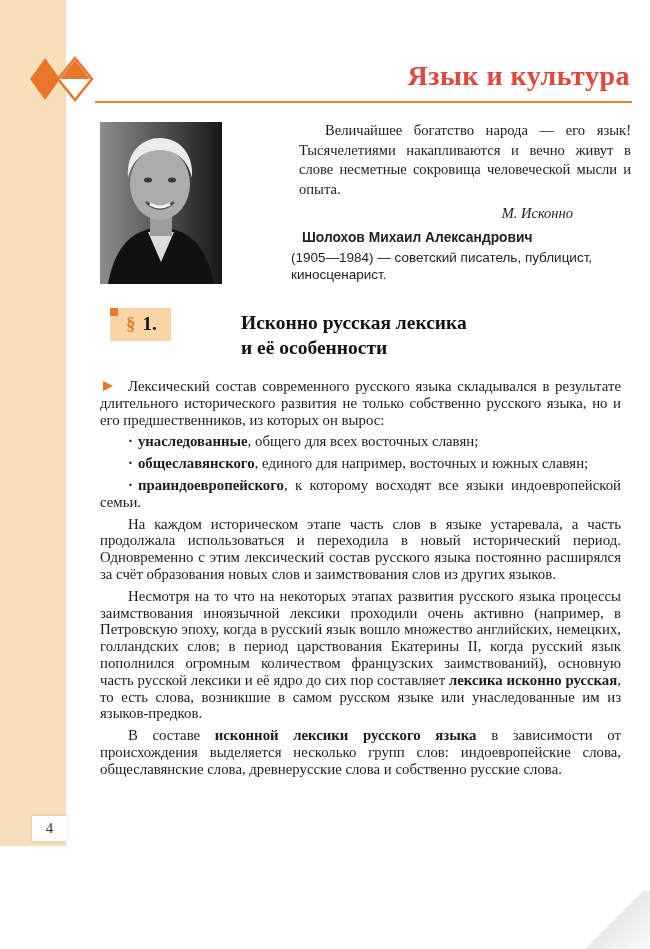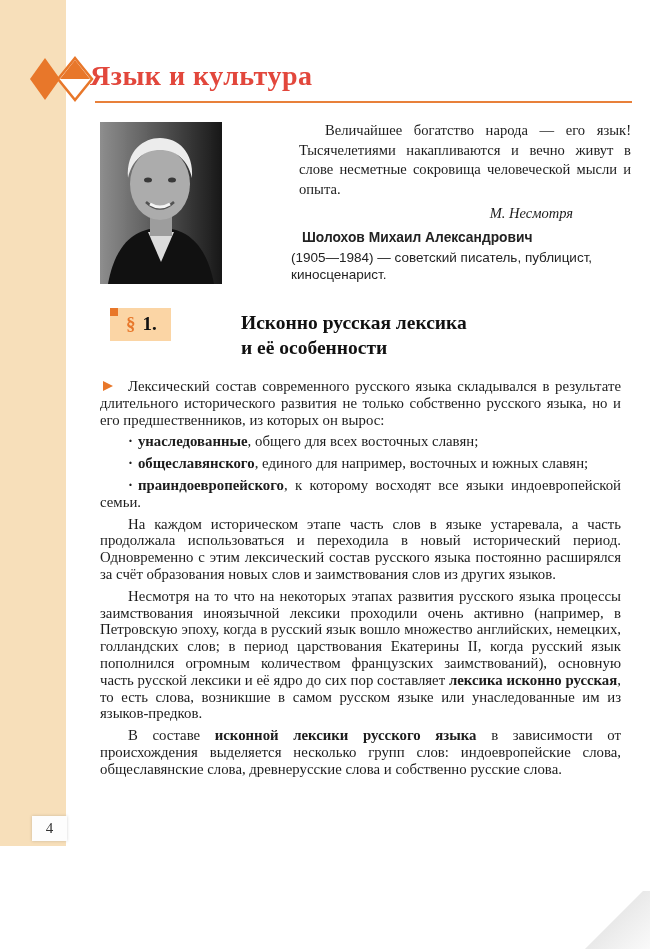--- a/index.html
+++ b/index.html
@@ -4,21 +4,21 @@
 <style>
   html,body { margin:0; padding:0; background:#ffffff; }
   .page {
     position:relative; width:650px; height:949px; background:#ffffff;
     font-family:"Liberation Serif", serif; color:#1c1c1c; overflow:hidden;
   }
   .strip { position:absolute; left:0; top:0; width:66px; height:846px; background:#f7dfba; }
   .diamonds { position:absolute; left:28px; top:56px; }
 
   .chapter-title {
-    position:absolute; left:90px; top:60px; width:540px; text-align:left;
+    position:absolute; left:90px; top:60px; width:540px; text-align:right;
     font-weight:bold; font-size:28px; color:#e2473c; letter-spacing:0.5px;
   }
   .rule { position:absolute; left:95px; top:101px; width:537px; height:2px; background:#e8803a; }
 
   .photo { position:absolute; left:100px; top:122px; width:122px; height:162px; filter:grayscale(100%) contrast(1.05); }
 
   .epigraph { position:absolute; left:299px; top:121px; width:332px; font-size:14.6px; line-height:19.5px; text-align:justify; }
   .ep-text { text-indent:26px; }
   .ep-author { margin-top:5px; font-style:italic; text-align:right; padding-right:58px; font-size:14.5px; }
 
@@ -83,21 +83,21 @@
       <path d="M28,56 C26,28 44,16 60,16 C78,16 94,30 92,56 C88,38 76,28 60,28 C44,28 32,38 28,56 Z" fill="#e9e7e3"></path>
       <ellipse cx="48" cy="58" rx="4" ry="2.5" fill="#3c3c3c"></ellipse>
       <ellipse cx="72" cy="58" rx="4" ry="2.5" fill="#3c3c3c"></ellipse>
       <path d="M46,80 Q60,93 74,80" stroke="#5d5148" stroke-width="2.5" fill="none"></path>
       <path d="M50,82 Q60,88 70,82" stroke="#efefef" stroke-width="3" fill="none"></path>
     </svg>
   </div>
 
   <div class="epigraph">
     <div class="ep-text">Величайшее богатство народа — его язык! Тысячелетиями накапливаются и вечно живут в слове несметные сокровища человеческой мысли и опыта.</div>
-    <div class="ep-author">М. Несмотря</div>
+    <div class="ep-author">М. Исконно</div>
   </div>
 
   <div class="bio">
     <div class="bio-name">Шолохов Михаил Александрович</div>
     <div class="bio-details">(1905—1984) — советский писатель, публицист, киносценарист.</div>
   </div>
 
   <div class="section-num">
     <span class="num-corner"></span>
     <span class="par-sign">§</span><span>1.</span>

